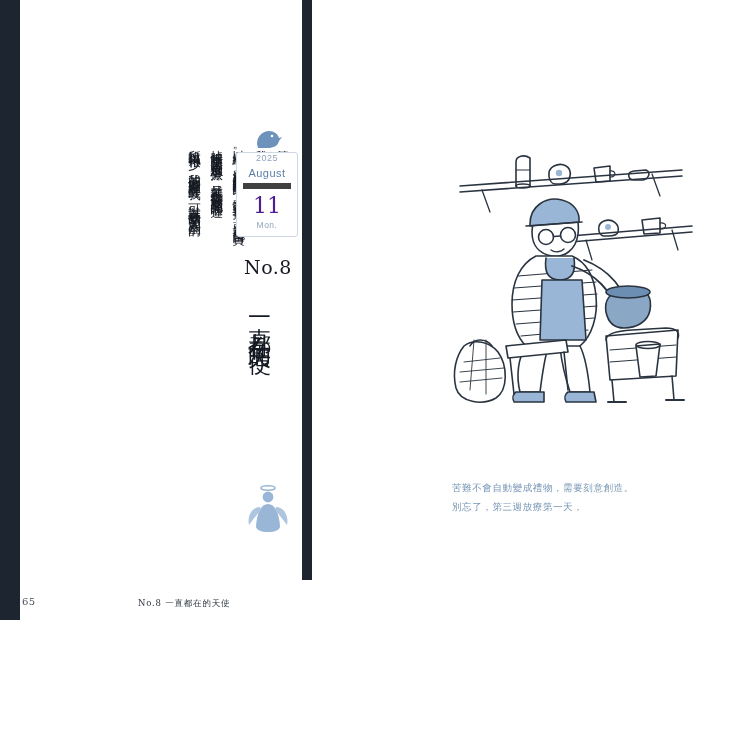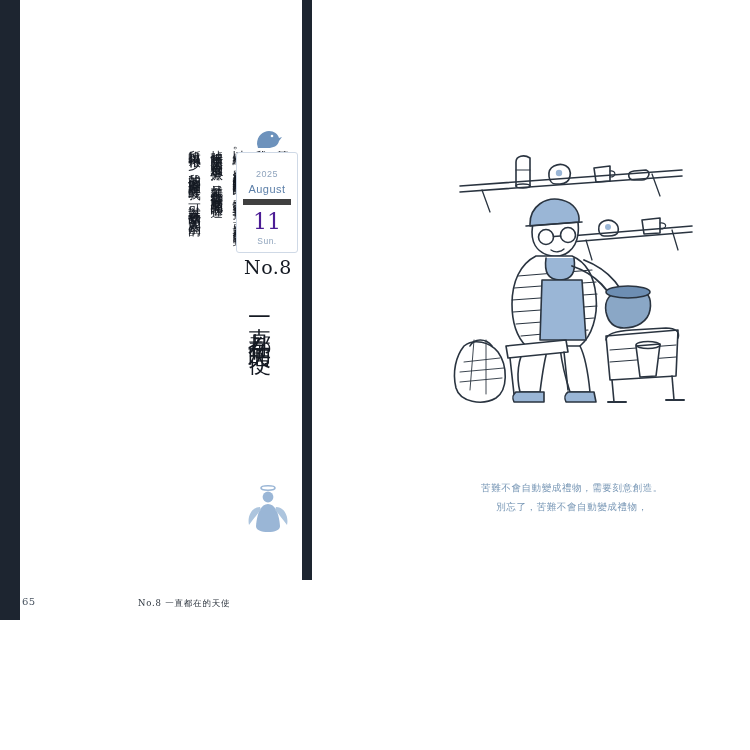--- a/index.html
+++ b/index.html
@@ -88,21 +88,21 @@
   }
   .bird-icon {
     display: block;
     margin: 0 auto 2px auto;
   }
   .badge-box {
     width: 62px;
     background: #ffffff;
     border: 1px solid #cfd9e6;
     border-radius: 3px;
-    padding: 16px 0 6px 0;
+    padding: 0 0 6px 0;
     box-sizing: border-box;
   }
   .badge-year {
     font-size: 9px;
     color: #8fa4bd;
     letter-spacing: 0.5px;
     line-height: 1.2;
   }
   .badge-month {
     font-size: 11px;
@@ -169,21 +169,21 @@
     width: 290px;
     height: 300px;
   }
 
   
   .caption {
     position: absolute;
     left: 452px;
     top: 478px;
     width: 240px;
-    text-align: center;
+    text-align: left;
     font-family: "DejaVu Serif", "Liberation Serif", serif;
     font-size: 9.5px;
     line-height: 2.05;
     color: #7796b5;
     letter-spacing: 0.6px;
   }
   .caption div { white-space: nowrap; }
 
   
   .footer {
@@ -232,21 +232,21 @@
 
     <div class="date-badge">
       <svg class="bird-icon" width="30" height="22" viewBox="0 0 30 22">
         <path d="M4 16 C4 8, 10 3, 16 3 C21 3, 25 6, 26 10 L29 9 L26 13 C25 18, 20 20, 15 20 L5 20 Z" fill="#6d92bc"></path>
         <circle cx="19" cy="8" r="1.3" fill="#ffffff"></circle>
       </svg>
       <div class="badge-box">
         <div class="badge-year">2025</div>
         <div class="badge-month">August</div>
         <div class="badge-day">11</div>
-        <div class="badge-weekday">Sun.</div>
+        <div class="badge-weekday">Mon.</div>
       </div>
     </div>
 
     <div class="chapter-no">No.8</div>
     <div class="chapter-title">一直都在的天使</div>
 
     <div class="angel-wrap">
       <svg width="46" height="60" viewBox="0 0 46 60">
         <ellipse cx="23" cy="8" rx="7" ry="2.2" fill="none" stroke="#9ab6d6" stroke-width="1.6"></ellipse>
         <circle cx="23" cy="17" r="5.4" fill="#9ab6d6"></circle>
@@ -345,21 +345,21 @@
           <path d="M40 232 L84 228" stroke-width="0.9"></path>
           <path d="M40 242 L82 238" stroke-width="0.9"></path>
           <path d="M54 200 L50 250" stroke-width="0.9"></path>
           <path d="M66 200 L66 254" stroke-width="0.9"></path>
         </g>
       </svg>
     </div>
 
     <div class="caption">
       <div>苦難不會自動變成禮物，需要刻意創造。</div>
-      <div>別忘了，苦難不會自動變成禮物，</div>
+      <div>別忘了，第三週放療第一天，</div>
     </div>
 
   </div>
 
   <div class="footer">
     <div class="folio">65</div>
     <div class="running-head">No.8 一直都在的天使</div>
   </div>
 
 </div>

